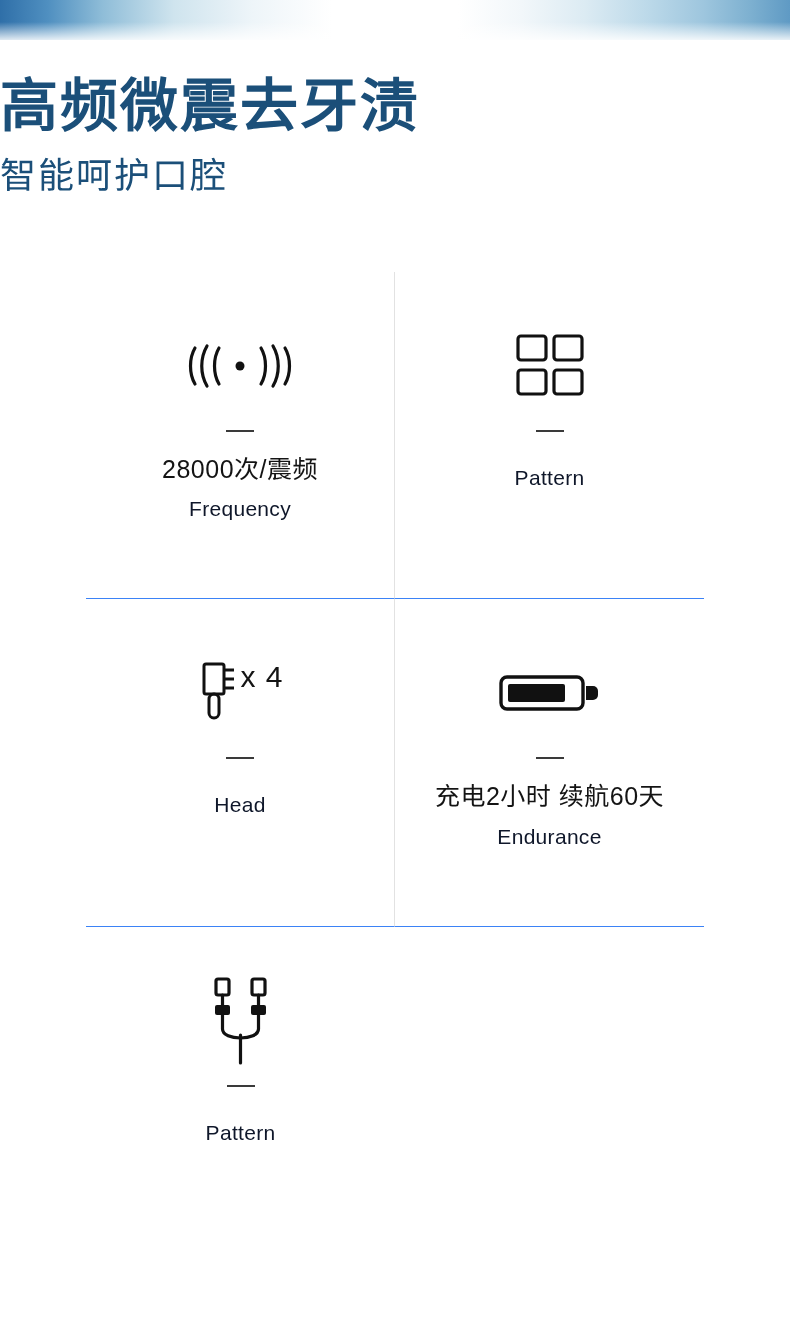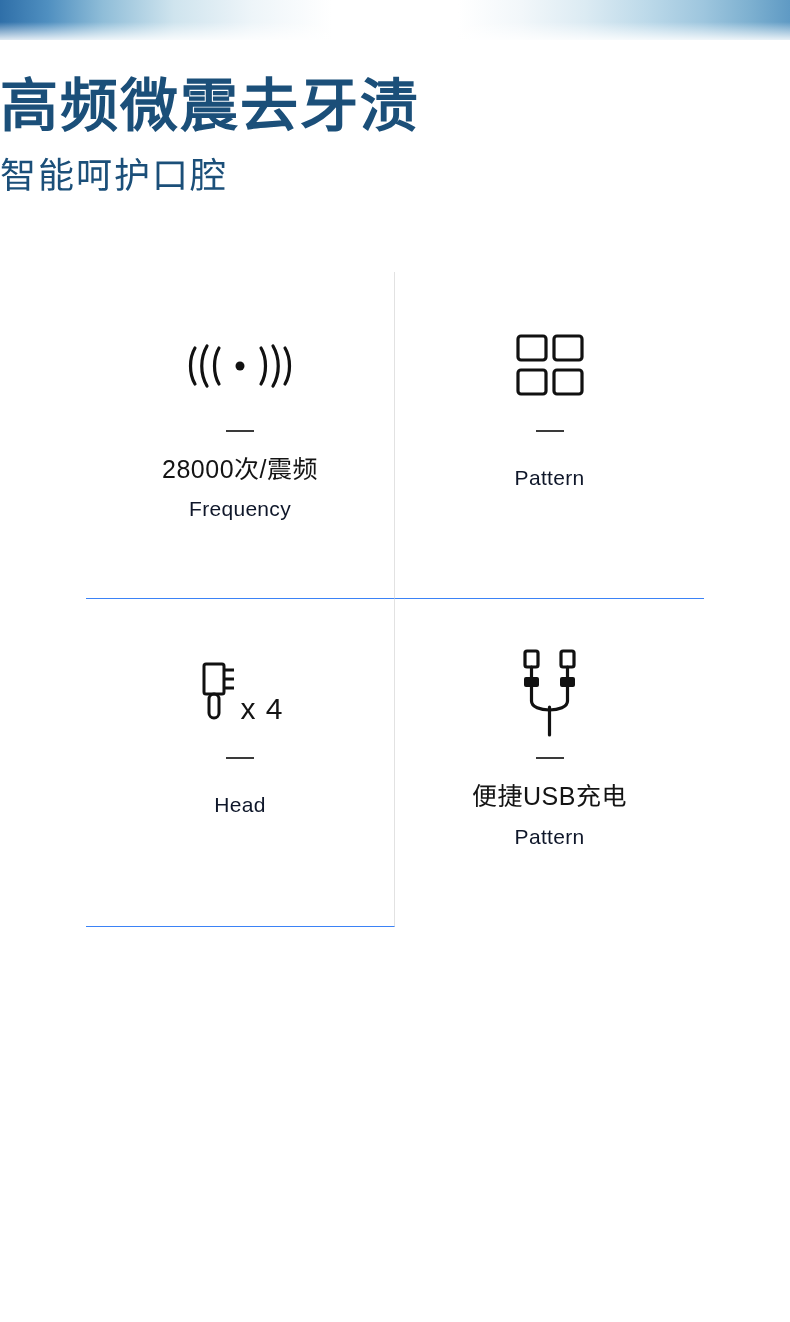--- a/index.html
+++ b/index.html
@@ -122,21 +122,21 @@
     margin-top: 12px;
     font-size: 21px;
     color: #0f172a;
     letter-spacing: 0.3px;
     text-align: center;
   }
 
   
   .icon-row {
     display: flex;
-    align-items: flex-end;
+    align-items: flex-start;
   }
   .multiplier {
     font-size: 30px;
     color: #141414;
     letter-spacing: 1px;
   }
 </style>
 </head>
 <body>
 
@@ -191,33 +191,44 @@
             <rect x="13" y="34" width="10" height="24" rx="5"></rect>
           </svg>
         </span>
         <span class="multiplier">x 4</span>
       </div>
     </div>
     <div class="rule"></div>
     <div class="label-en">Head</div>
   </div>
 
+  <div class="cell row-mid">
+    <div class="icon-wrap">
+      <svg width="104" height="52" viewBox="0 0 104 52" fill="none" stroke="#111" stroke-width="3.4">
+        <rect x="3" y="10" width="82" height="32" rx="6"></rect>
+        <rect x="10" y="17" width="57" height="18" rx="2" fill="#111" stroke="none"></rect>
+        <path d="M88 19 h7 a5 5 0 0 1 5 5 v4 a5 5 0 0 1 -5 5 h-7 z" fill="#111" stroke="none"></path>
+      </svg>
+    </div>
+    <div class="rule"></div>
+    <div class="label-cn">充电2小时 续航60天</div>
+    <div class="label-en">Endurance</div>
+  </div>
 
 
   <div class="cell">
     <div class="icon-wrap">
       <svg width="78" height="92" viewBox="0 0 78 92" fill="none" stroke="#111" stroke-width="3.2" stroke-linecap="round">
         <rect x="14" y="4" width="13" height="16" rx="2"></rect>
         <rect x="50" y="4" width="13" height="16" rx="2"></rect>
         <path d="M20.5 20 v10"></path>
         <path d="M56.5 20 v10"></path>
         <rect x="13" y="30" width="15" height="10" rx="2" fill="#111" stroke="none"></rect>
         <rect x="49" y="30" width="15" height="10" rx="2" fill="#111" stroke="none"></rect>
         <path d="M20.5 40 v14 c0 12 36 12 36 0 V40"></path>
         <path d="M38.5 60 v28"></path>
       </svg>
     </div>
     <div class="rule"></div>
-    <div class="label-cn">便捷USB充电</div>
     <div class="label-en">Pattern</div>
   </div>
 
 </div>
 
 </body></html>

